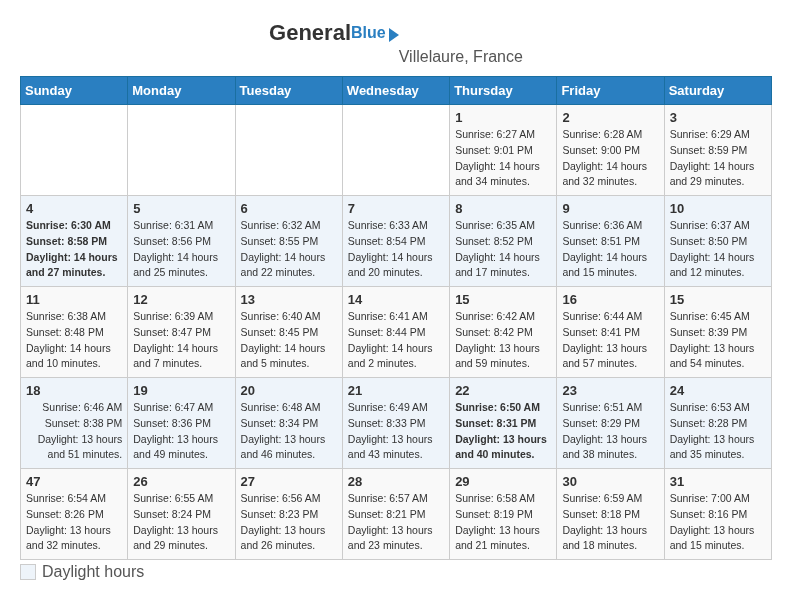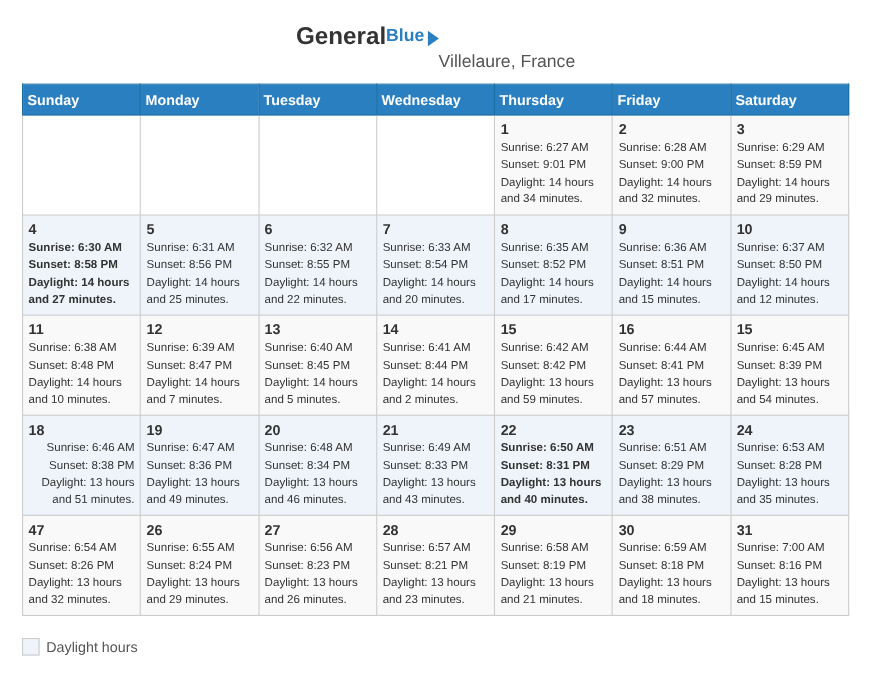--- a/index.html
+++ b/index.html
@@ -93,24 +93,24 @@
     }
     .day-detail {
       color: #333;
       line-height: 1.5;
       font-size: 10.5px;
     }
     .empty-cell {
       background: #fff !important;
     }
     .footer {
-      margin-top: 20px;
+      margin-top: 3px;
       display: flex;
       align-items: center;
-      font-size: 13px;
+      font-size: 16px;
       color: #555;
     }
     .footer-box {
       width: 16px;
       height: 16px;
       background: #eef4fa;
       border: 1px solid #ccc;
       margin-right: 6px;
       display: inline-block;
     }

